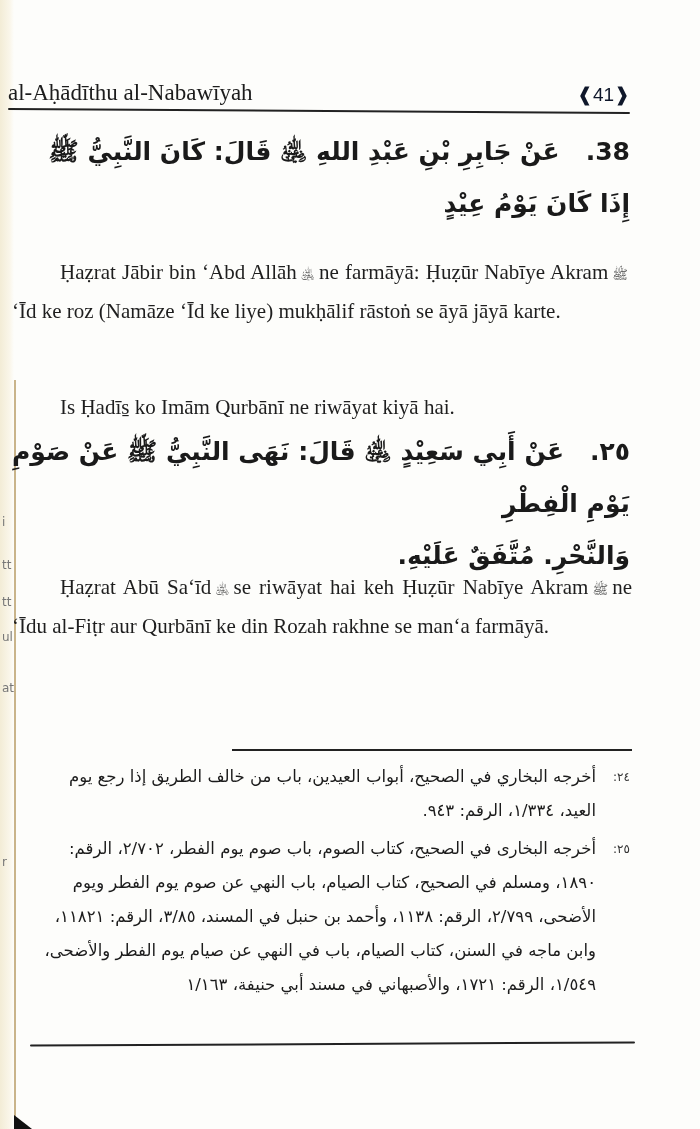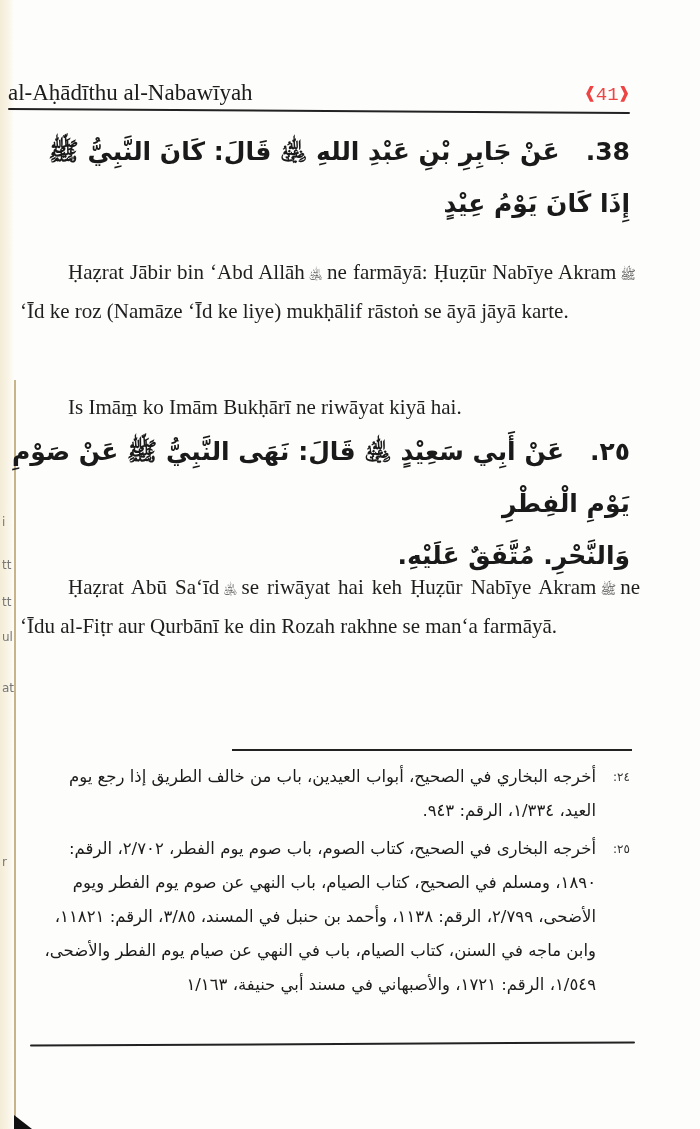--- a/index.html
+++ b/index.html
@@ -29,41 +29,40 @@
   .page { position: absolute; left: 0; top: 0; width: 700px; }
 
   .running-head {
     position: absolute; left: 8px; top: 80px; width: 622px;
     display: flex; justify-content: space-between; align-items: flex-end;
   }
   .running-title {
     font-family: "Liberation Serif", serif; font-size: 23px; color: #1c1c1c; text-align: right;
   }
   .page-number {
-    font-family: Liberation Mono, monospace; font-size: 19px; color: #ef4444;
+    font-family: Liberation Sans, sans-serif; font-size: 19px; color: #0f172a;
   }
   .head-rule {
     position: absolute; left: 8px; top: 110px; width: 622px; height: 2px;
     background: #222; border-radius: 2px; transform: rotate(0.35deg);
   }
 
   .arabic {
     direction: rtl; text-align: right;
     font-family: "DejaVu Sans", sans-serif;
     font-size: 25px; font-weight: bold; line-height: 52px;
     position: absolute; left: 10px; width: 620px;
   }
   .arabic .num { font-weight: bold; margin-left: 26px; }
 
   .translit {
     position: absolute; left: 12px; width: 620px;
     font-family: "Liberation Serif", serif;
     font-size: 21px; line-height: 37px; color: #1e1e1e;
     text-align: justify;
-    margin-left: 8px;
   }
   .translit .indent { display: inline-block; width: 48px; }
   .honorific {
     display: inline-block; font-size: 13px; color: #444;
     vertical-align: middle; margin: 0 4px;
     font-family: "DejaVu Sans", sans-serif;
   }
 
   .fn-rule {
     position: absolute; left: 232px; top: 749px; width: 400px; height: 2px;
@@ -109,21 +108,21 @@
     <div>
       <span class="num">38.</span><span>عَنْ جَابِرِ بْنِ عَبْدِ اللهِ ﵁ قَالَ: كَانَ النَّبِيُّ ﷺ إِذَا كَانَ يَوْمُ عِيْدٍ</span>
     </div>
   </div>
 
   <div class="translit" style="top:254px">
     <span class="indent"></span><span>Ḥaẓrat Jābir bin ‘Abd Allāh</span><span class="honorific">﵁</span><span>ne farmāyā: Ḥuẓūr Nabīye Akram</span><span class="honorific">ﷺ</span><span>‘Īd ke roz (Namāze ‘Īd ke liye) mukḥālif rāstoṅ se āyā jāyā karte.</span>
   </div>
 
   <div class="translit" style="top:389px">
-    <span class="indent"></span><span>Is Imām̱ ko Imām Bukḥārī ne riwāyat kiyā hai.</span>
+    <span class="indent"></span><span>Is Ḥadīs̱ ko Imām Qurbānī ne riwāyat kiyā hai.</span>
   </div>
 
   <div class="arabic" style="top:426px">
     <div>
       <span class="num">٢٥.</span><span>عَنْ أَبِي سَعِيْدٍ ﵁ قَالَ: نَهَى النَّبِيُّ ﷺ عَنْ صَوْمِ يَوْمِ الْفِطْرِ</span>
     </div>
     <div>وَالنَّحْرِ. مُتَّفَقٌ عَلَيْهِ.</div>
   </div>
 
   <div class="translit" style="top:569px">

